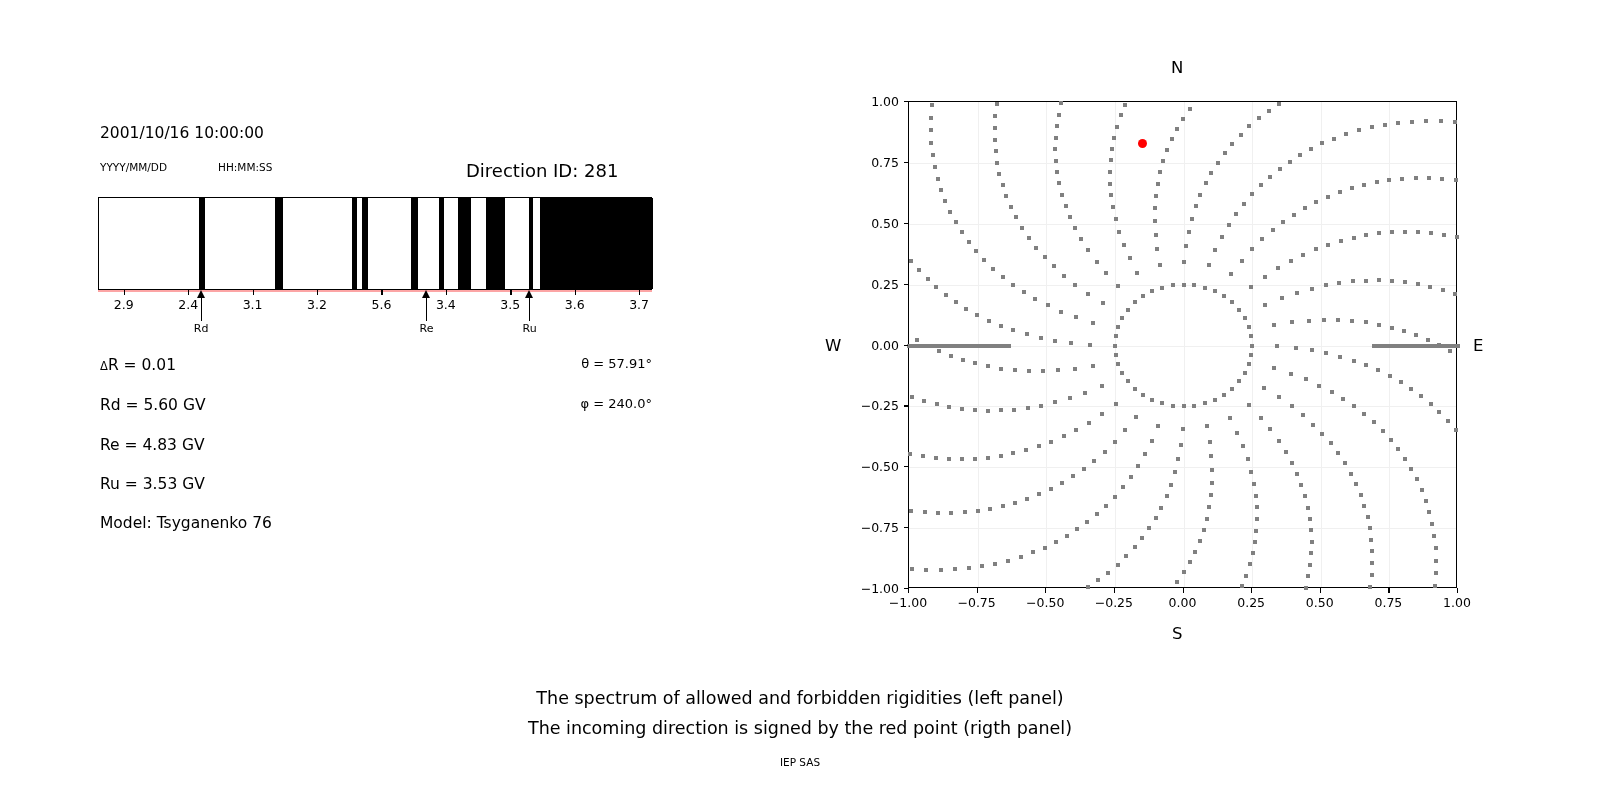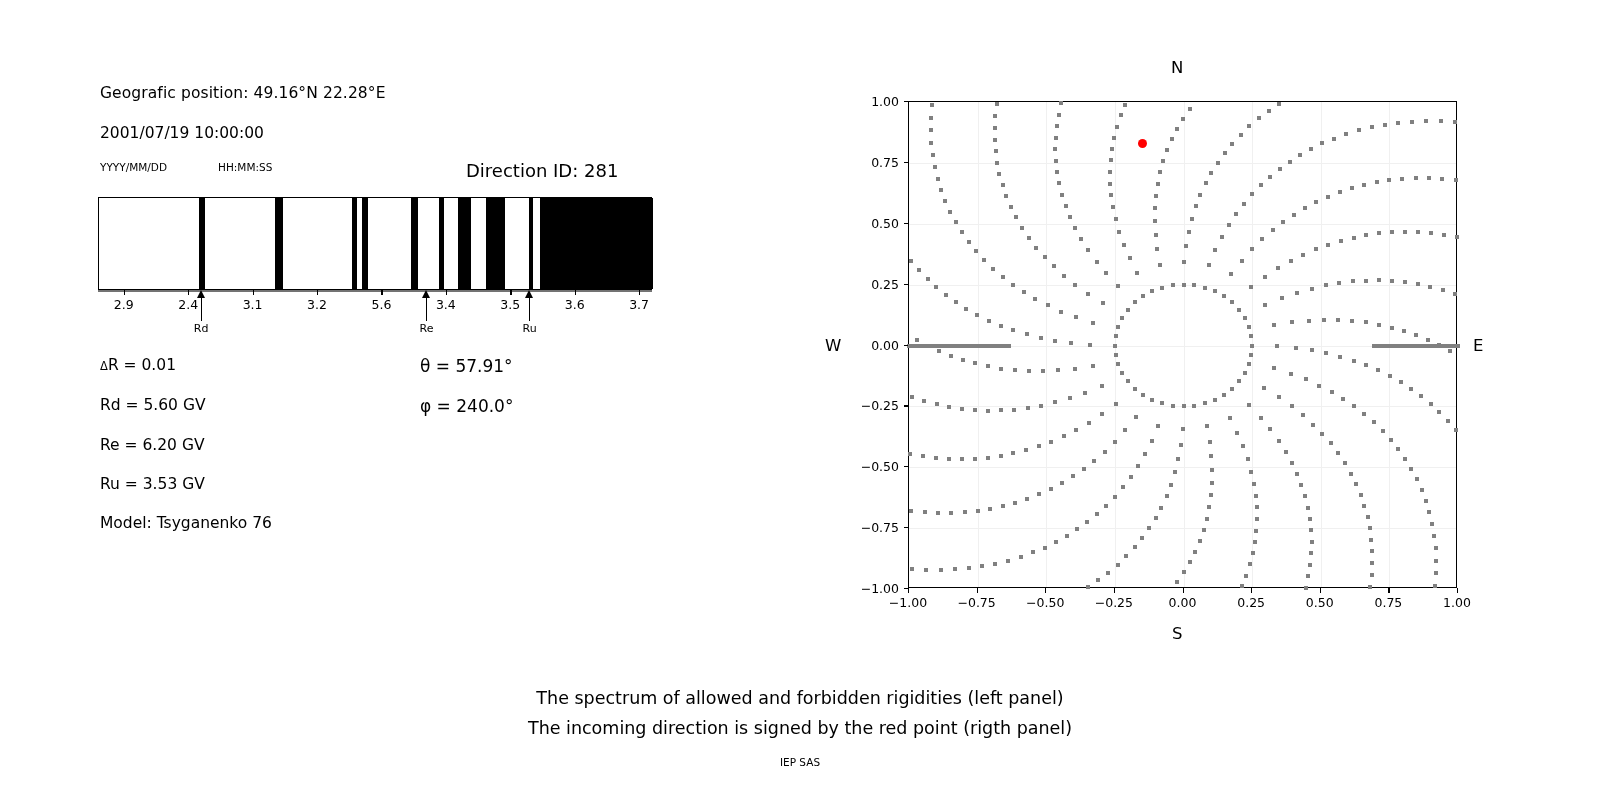--- a/index.html
+++ b/index.html
@@ -20,35 +20,35 @@
   .hdr-dirid{left:466px;top:160px;font-size:18px;}
 
   
   #spectrum-box{
     left:98px;top:197px;width:554px;height:93px;
     border:1.3px solid #000;box-sizing:border-box;background:#fff;
   }
   .band{position:absolute;top:0;bottom:0;background:#000;}
 
   
-  #spectrum-axis{left:98px;top:290px;width:554px;height:2px;background:#737373;}
+  #spectrum-axis{left:98px;top:290px;width:554px;height:2px;background:#fca5a5;}
   .tick{position:absolute;top:0;width:1.3px;height:5px;background:#000;}
   .ticklabel{position:absolute;top:7px;font-size:12.5px;transform:translateX(-50%);white-space:nowrap;}
 
   .marker-arrow{position:absolute;width:11px;}
   .marker-arrow .shaft{position:absolute;left:5px;top:3px;width:1.4px;height:26px;background:#000;}
   .marker-arrow .head{
     position:absolute;left:1.2px;top:-2px;width:0;height:0;
     border-left:4.3px solid transparent;border-right:4.3px solid transparent;
     border-bottom:8px solid #000;
   }
   .marker-label{position:absolute;top:30px;font-size:11px;transform:translateX(-50%);white-space:nowrap;}
 
   .param{position:absolute;font-size:15.5px;white-space:nowrap;}
-  .param-r{position:absolute;font-size:17px;white-space:nowrap;text-align:left;}
+  .param-r{position:absolute;font-size:13px;white-space:nowrap;text-align:right;}
   .delta-small{font-size:11.5px;}
 
   
   #right-panel{left:760px;top:0;width:840px;height:800px;}
   #polar-frame{
     left:148px;top:101px;width:549px;height:487px;
     border:1.4px solid #000;box-sizing:border-box;background:#fff;
   }
   .grid-v{position:absolute;top:0;bottom:0;width:1px;background:#f0f0f0;}
   .grid-h{position:absolute;left:0;right:0;height:1px;background:#f0f0f0;}
@@ -67,23 +67,22 @@
   .caption-line{position:absolute;width:1600px;text-align:center;font-size:17.5px;}
   #caption-1{top:688px;}
   #caption-2{top:718px;}
   #footer-credit{position:absolute;width:1600px;text-align:center;top:756px;font-size:10.5px;}
 </style>
 </head>
 <body>
 
 <div class="abs" id="left-panel">
 
-  <div class="abs hdr-geo">Geografic position: 49.16°N 22.28°E</div>
-
-  <div class="abs hdr-date">2001/07/19 10:00:00</div>
+
+  <div class="abs hdr-date">2001/10/16 10:00:00</div>
 
   <div class="abs hdr-fmt-date">YYYY/MM/DD</div>
 
   <div class="abs hdr-fmt-time">HH:MM:SS</div>
 
   <div class="abs hdr-dirid">Direction ID: 281</div>
 
   <div class="abs" id="spectrum-box">
       <div class="band" style="left: 99.8488px; width: 6.44186px;"></div>
       <div class="band" style="left: 175.863px; width: 7.73023px;"></div>
@@ -133,21 +132,21 @@
         <div class="shaft"></div>
         <div class="head"></div>
       </div>
       <div class="marker-label" style="left: 529.605px; top: 322px;">Ru</div>
     </div>
 
   <div class="abs param" style="left:100px;top:356px;"><span class="delta-small">Δ</span><span>R = 0.01</span></div>
 
   <div class="abs param" style="left:100px;top:396px;">Rd = 5.60 GV</div>
 
-  <div class="abs param" style="left:100px;top:436px;">Re = 6.20 GV</div>
+  <div class="abs param" style="left:100px;top:436px;">Re = 4.83 GV</div>
 
   <div class="abs param" style="left:100px;top:475px;">Ru = 3.53 GV</div>
 
   <div class="abs param" style="left:100px;top:514px;">Model: Tsyganenko 76</div>
 
   <div class="abs param-r" style="left:420px;top:356px;width:232px;">θ = 57.91°</div>
 
   <div class="abs param-r" style="left:420px;top:396px;width:232px;">φ = 240.0°</div>
 </div>
 

